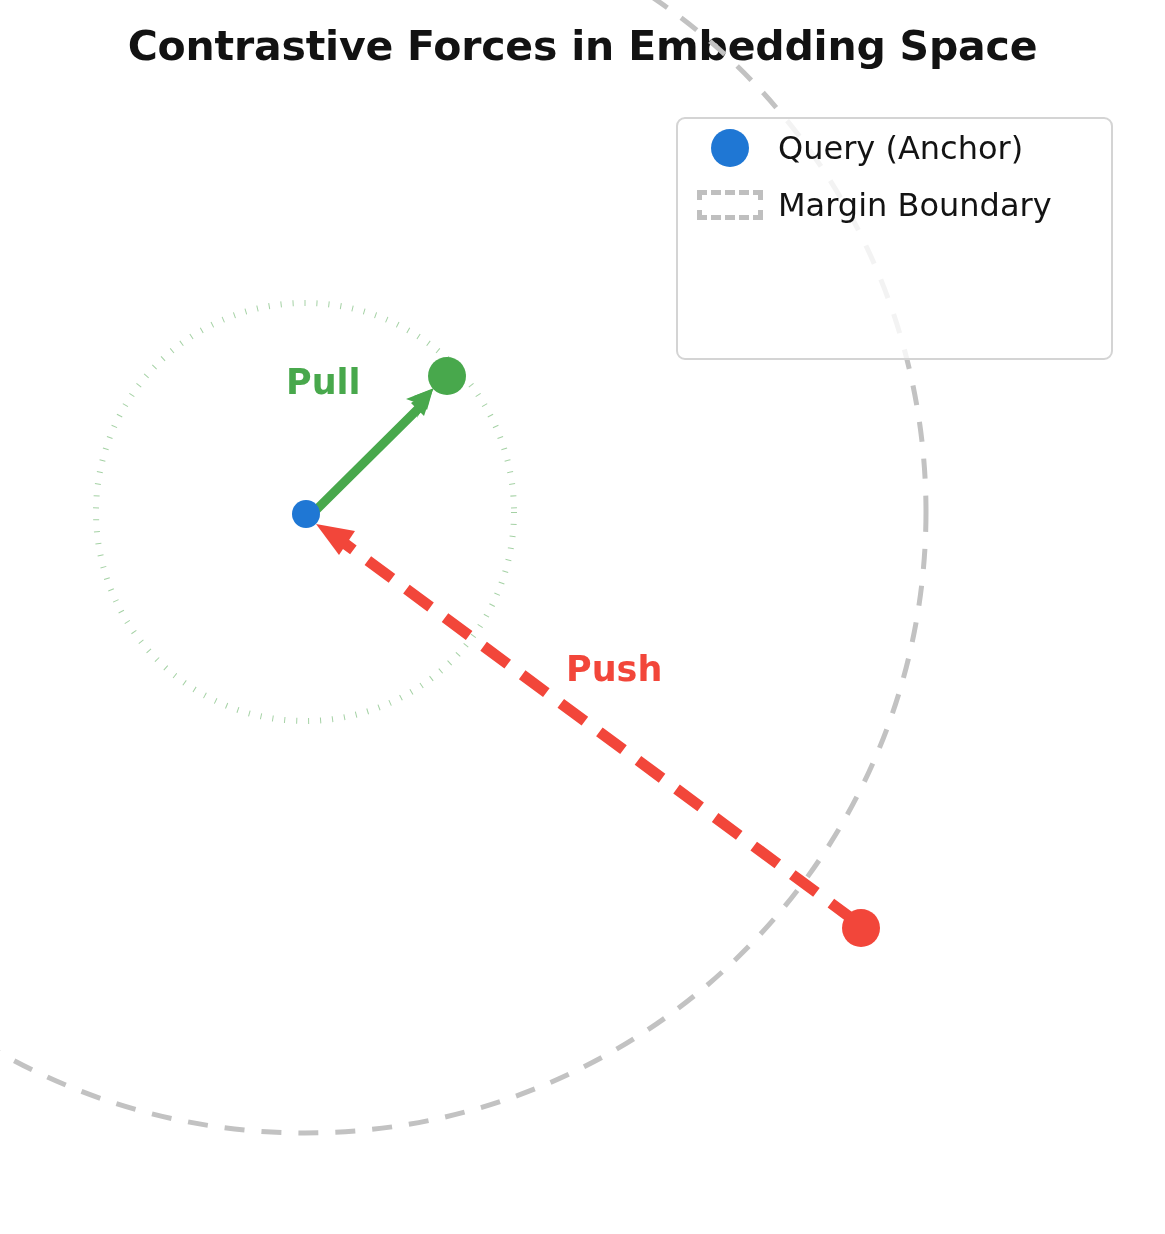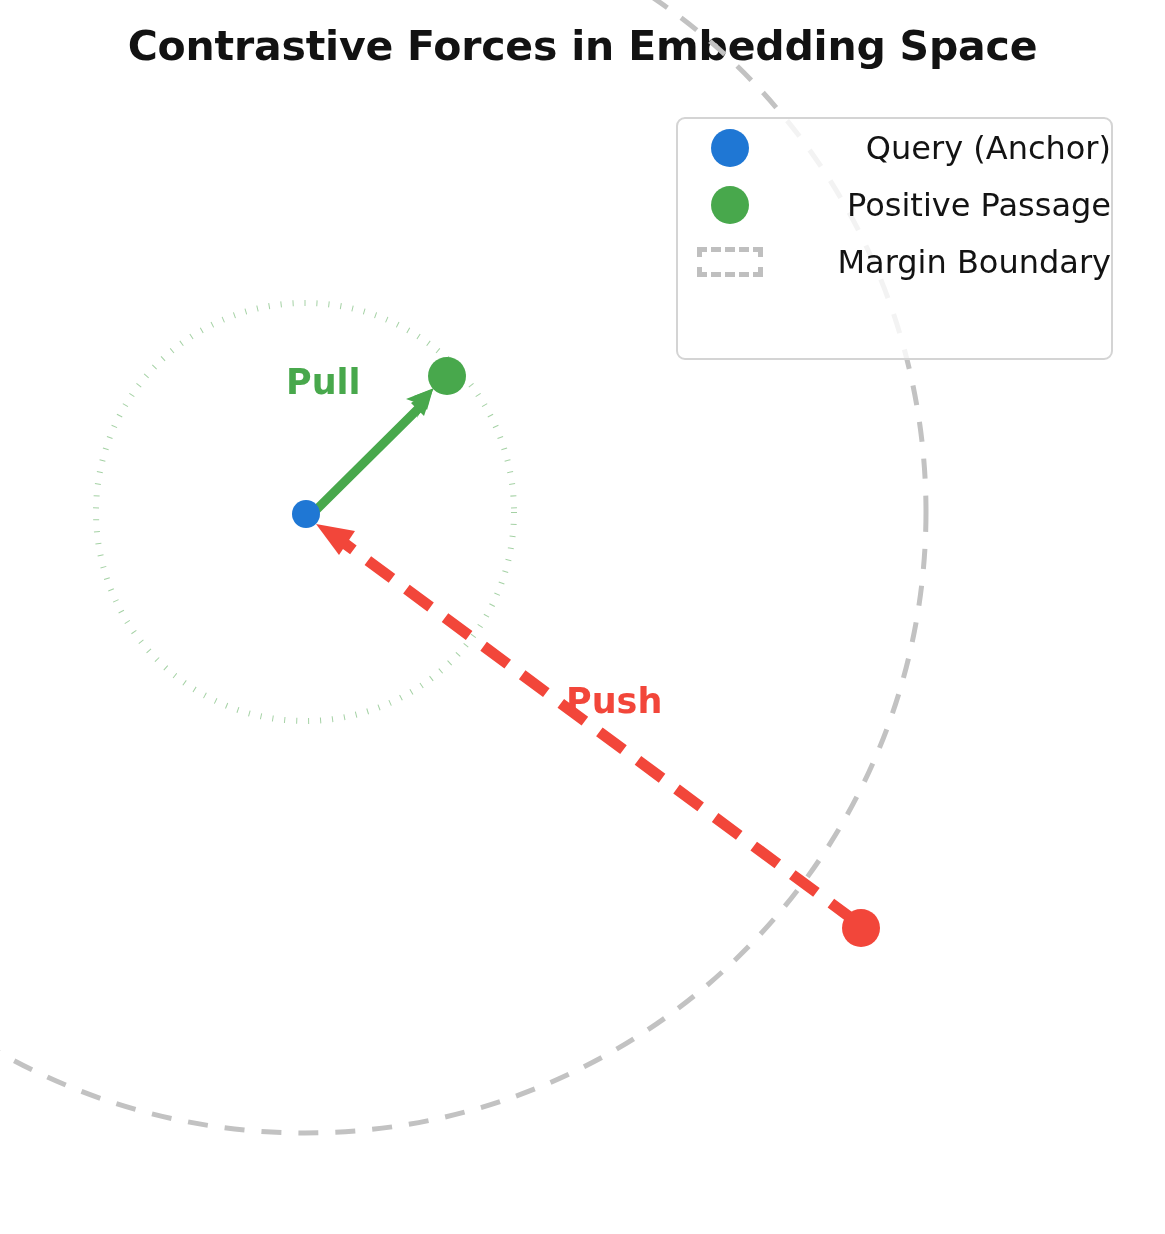--- a/index.html
+++ b/index.html
@@ -47,21 +47,20 @@
     border: 2px solid #d4d4d4;
     border-radius: 9px;
     box-sizing: border-box;
     padding: 0;
   }
   .legend-row {
     display: flex;
     align-items: center;
     height: 57px;
     padding-left: 16px;
-    justify-content: space-between;
   }
   .legend-marker {
     width: 72px;
     flex: 0 0 72px;
     display: flex;
     align-items: center;
     justify-content: center;
   }
   .legend-dot {
     width: 38px;
@@ -88,21 +87,21 @@
   .force-label {
     position: absolute;
     font-size: 35px;
     font-weight: bold;
     line-height: 1;
     white-space: nowrap;
     font-family: "DejaVu Sans", "Liberation Sans", sans-serif;
     margin-left: 9px;
   }
   #pull-label { left: 277px; top: 365px; }
-  #push-label { left: 557px; top: 684px; }
+  #push-label { left: 557px; top: 652px; }
 </style>
 </head>
 <body>
 
 <div id="figure">
 
   <div id="plot-title">Contrastive Forces in Embedding Space</div>
 
   <svg id="canvas" viewBox="0 0 1165 1234" width="1165" height="1234" xmlns="http://www.w3.org/2000/svg">
 
@@ -132,26 +131,20 @@
 
   <div id="legend">
 
     <div class="legend-row">
       <span class="legend-marker">
         <span class="legend-dot" style="background:#1f77d4;"></span>
       </span>
       <span class="legend-label">Query (Anchor)</span>
     </div>
 
-    <div class="legend-row">
-      <span class="legend-marker">
-        <span class="legend-dot" style="background:#48a84c;"></span>
-      </span>
-      <span class="legend-label">Positive Passage</span>
-    </div>
 
 
     <div class="legend-row">
       <span class="legend-marker">
         <span class="legend-dash-box"></span>
       </span>
       <span class="legend-label">Margin Boundary</span>
     </div>
 
   </div>

